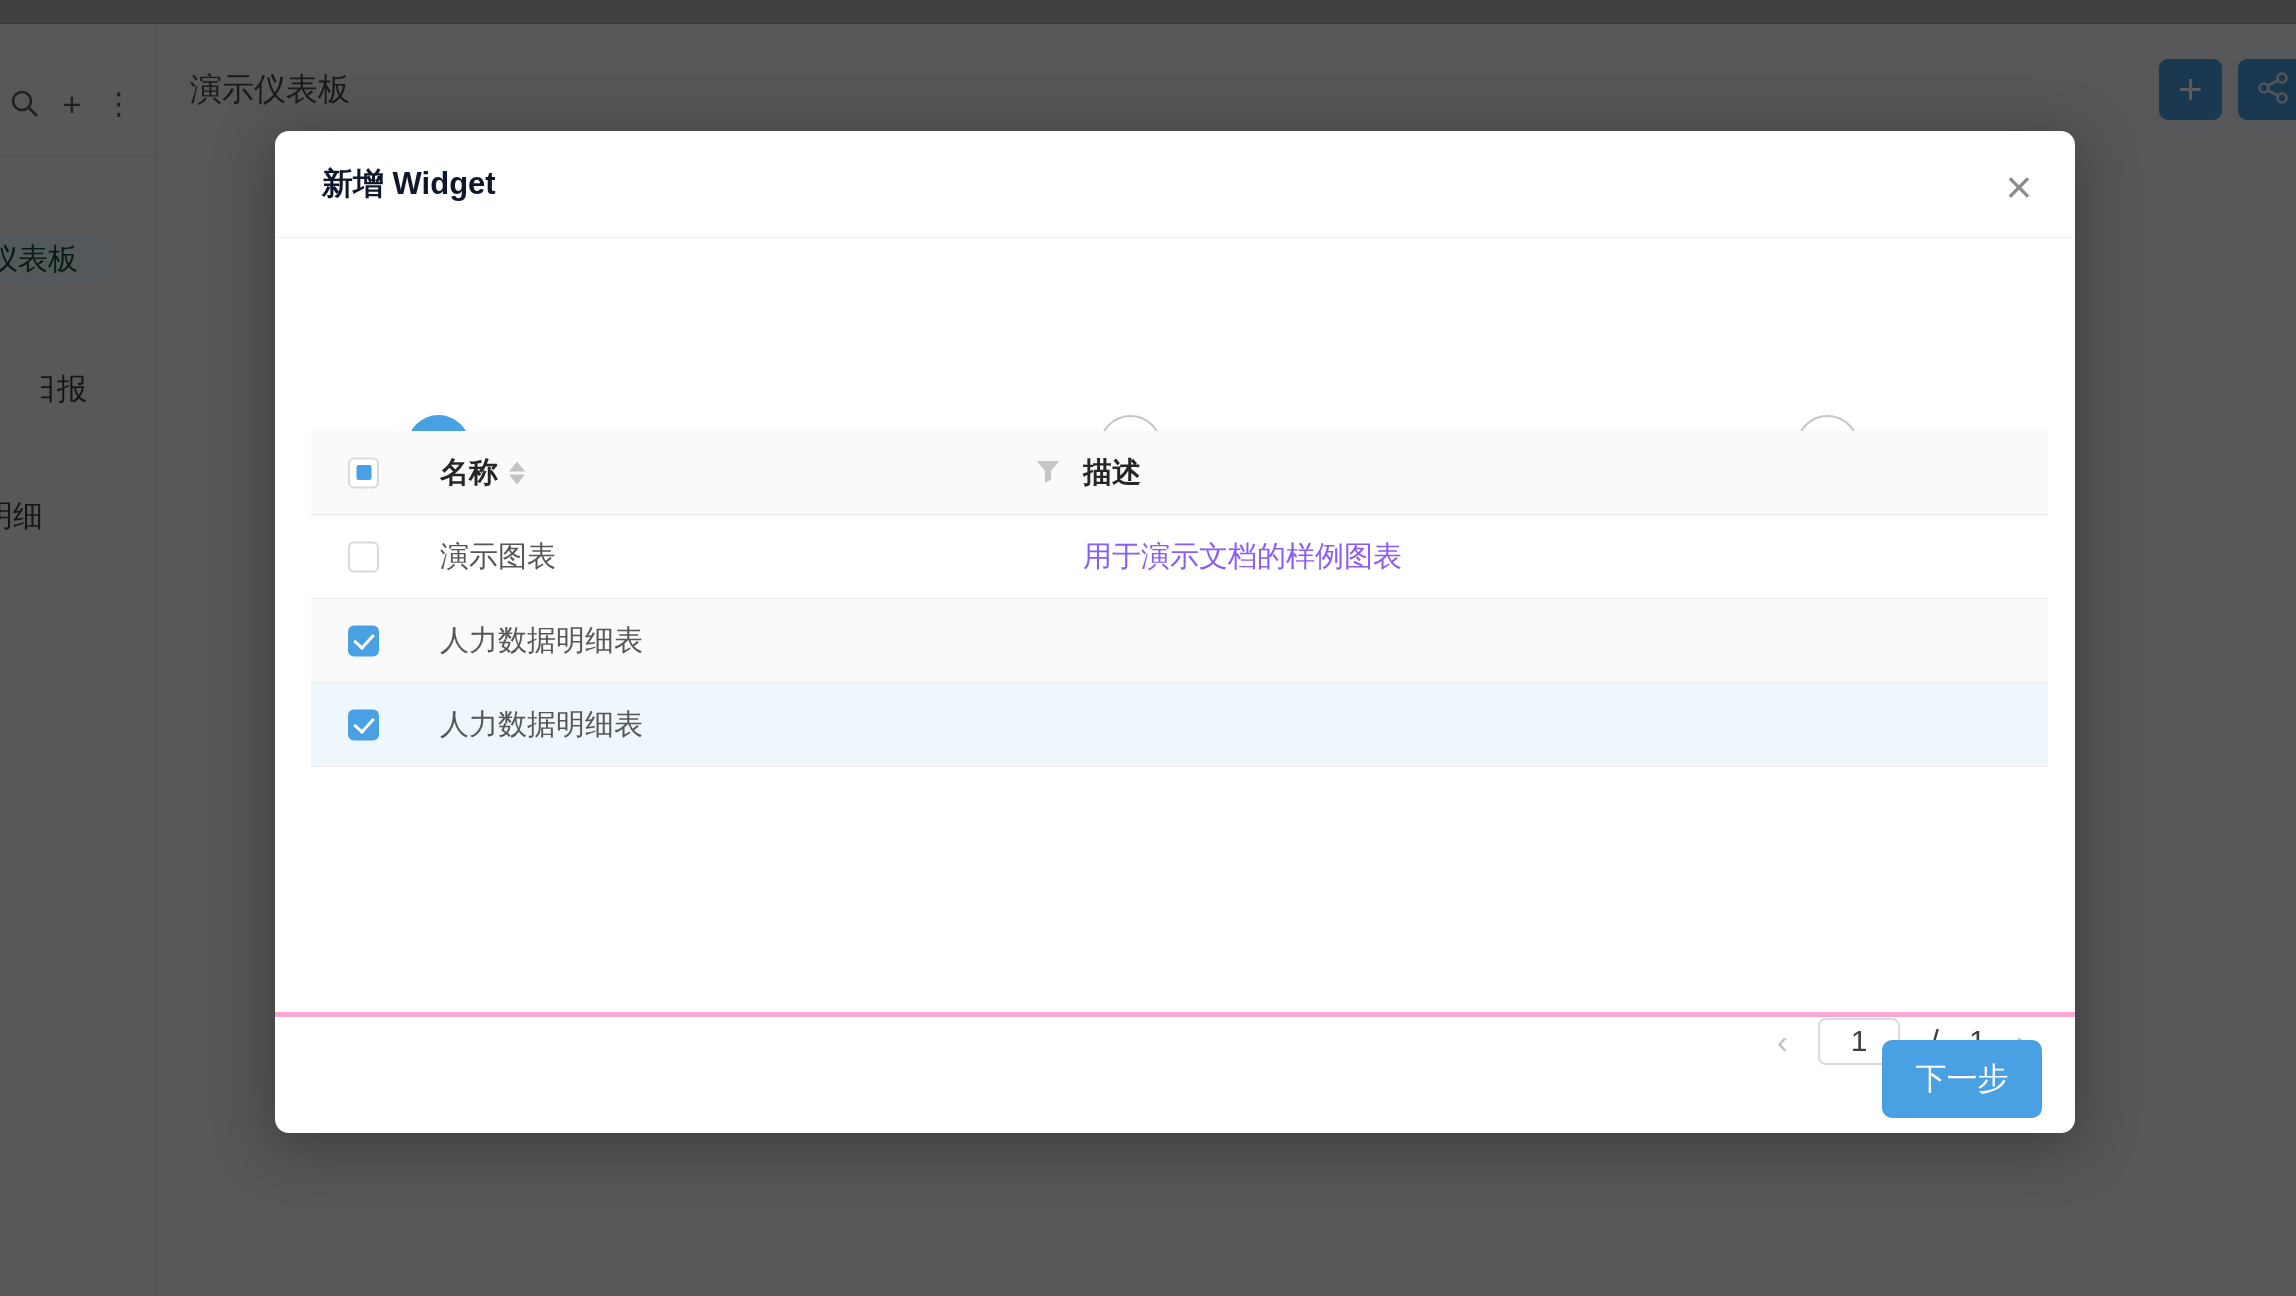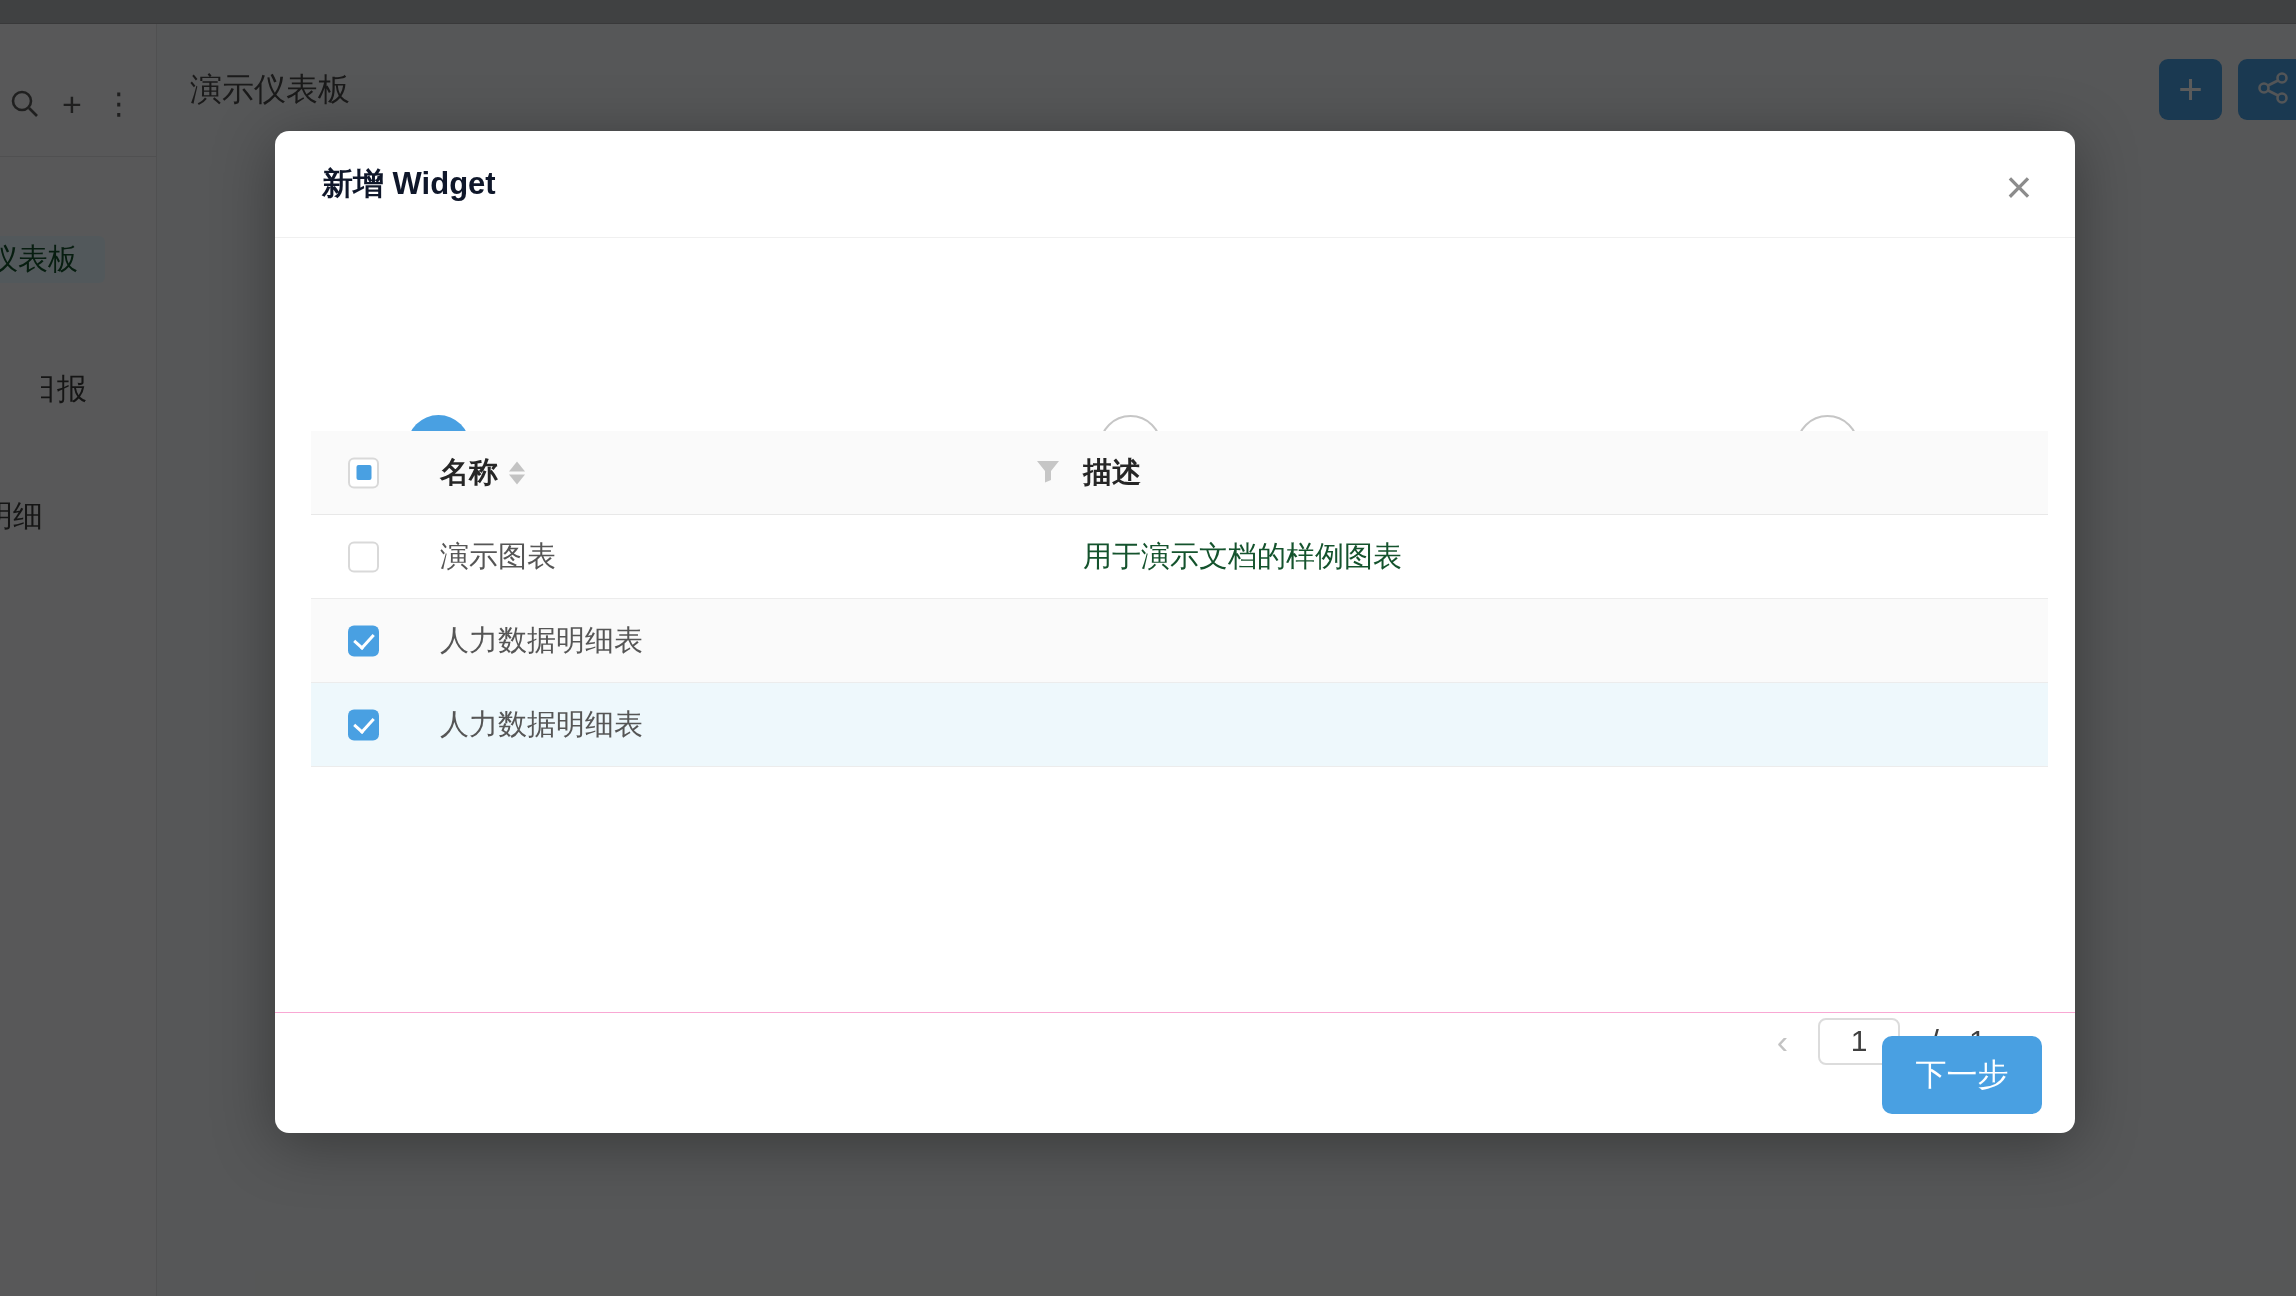--- a/index.html
+++ b/index.html
@@ -67,42 +67,42 @@
   .cb.ind { background:#fff; border:2px solid #d9d9d9; }
   .cb.ind::after { content:""; position:absolute; left:50%; top:50%; transform:translate(-50%,-50%);
                    width:15px; height:15px; background:#49a0e2; border-radius:2px; }
   .cb.chk { background:#49a0e2; }
   .cb.chk::after { content:""; position:absolute; left:10px; top:4px; width:9px; height:16px;
                    border-right:3px solid #fff; border-bottom:3px solid #fff; transform:rotate(42deg); }
   .c-name { position:absolute; left:129px; top:50%; transform:translateY(-50%);
             font-size:29px; color:#565656; white-space:nowrap; }
   .t-row.head .c-name { color:#262626; font-weight:bold; }
   .c-desc { position:absolute; left:772px; top:50%; transform:translateY(-50%);
-            font-size:29px; color:#14532d; white-space:nowrap; }
+            font-size:29px; color:#8b5cf6; white-space:nowrap; }
   .t-row.head .c-desc { color:#262626; font-weight:bold; }
   .sorter { position:absolute; left:198px; top:50%; transform:translateY(-50%);
             display:flex; flex-direction:column; gap:3px; }
   .sorter .up { width:0; height:0; border-left:8px solid transparent; border-right:8px solid transparent;
                 border-bottom:10px solid #c3c3c3; }
   .sorter .dn { width:0; height:0; border-left:8px solid transparent; border-right:8px solid transparent;
                 border-top:10px solid #c3c3c3; }
   .funnel { position:absolute; left:723px; top:50%; transform:translateY(-50%); }
 
   
   .pager { position:absolute; left:0; top:880px; width:1800px; height:60px;
            display:flex; align-items:center; justify-content:flex-end;
            gap:30px; padding-right:48px; }
   .pg-chev { font-size:34px; color:#c3c3c3; line-height:1; }
   .pg-box { width:82px; height:47px; border:2px solid #dcdcdc; border-radius:8px;
             display:flex; align-items:center; justify-content:center;
             font-size:30px; color:#3f3f3f; background:#fff; }
   .pg-sep { font-size:32px; color:#3f3f3f; }
   .pg-total { font-size:30px; color:#3f3f3f; }
   .footer-inner { position:absolute; left:0; top:881px; width:1800px; height:95px;
-                  border-top:1px solid #f9a8d4; }
+                  border-top:5px solid #f9a8d4; }
   .next-btn { position:absolute; right:33px; top:23px; width:160px; height:78px;
               background:#49a0e2; border:none; border-radius:10px; color:#fff;
               font-size:31px; font-family:"Liberation Sans", sans-serif; cursor:pointer;
               display:flex; align-items:center; justify-content:center; }
 </style>
 </head>
 <body>
 
 <div class="screen">
 

